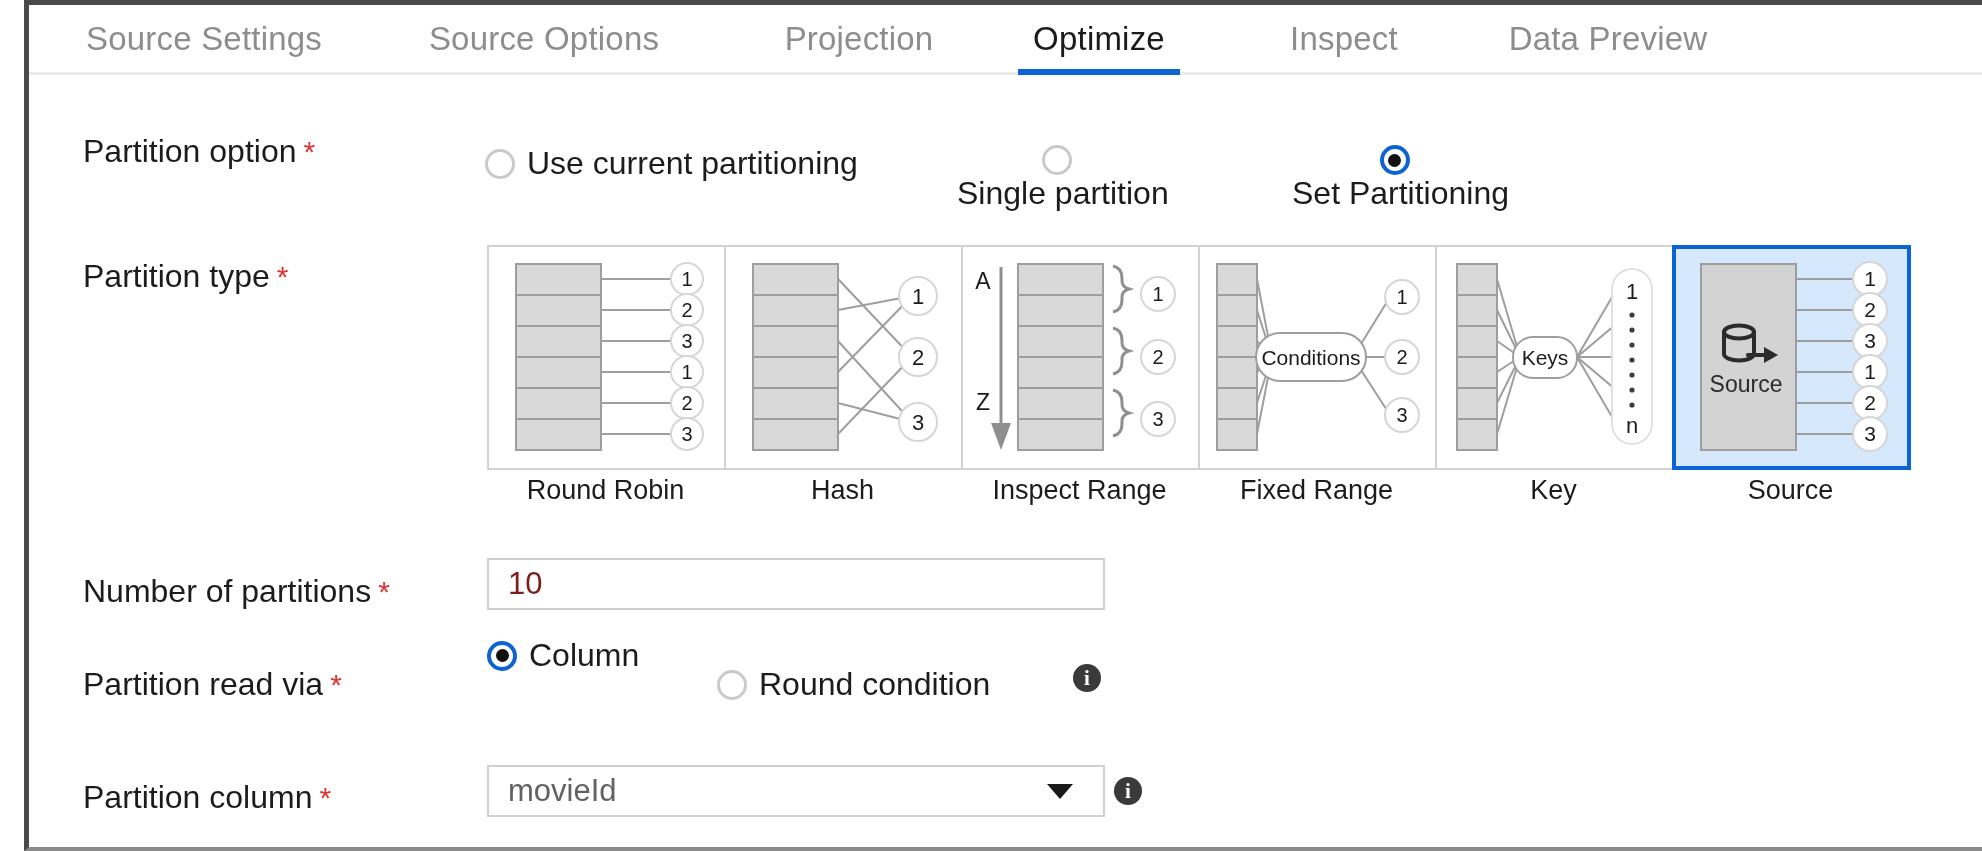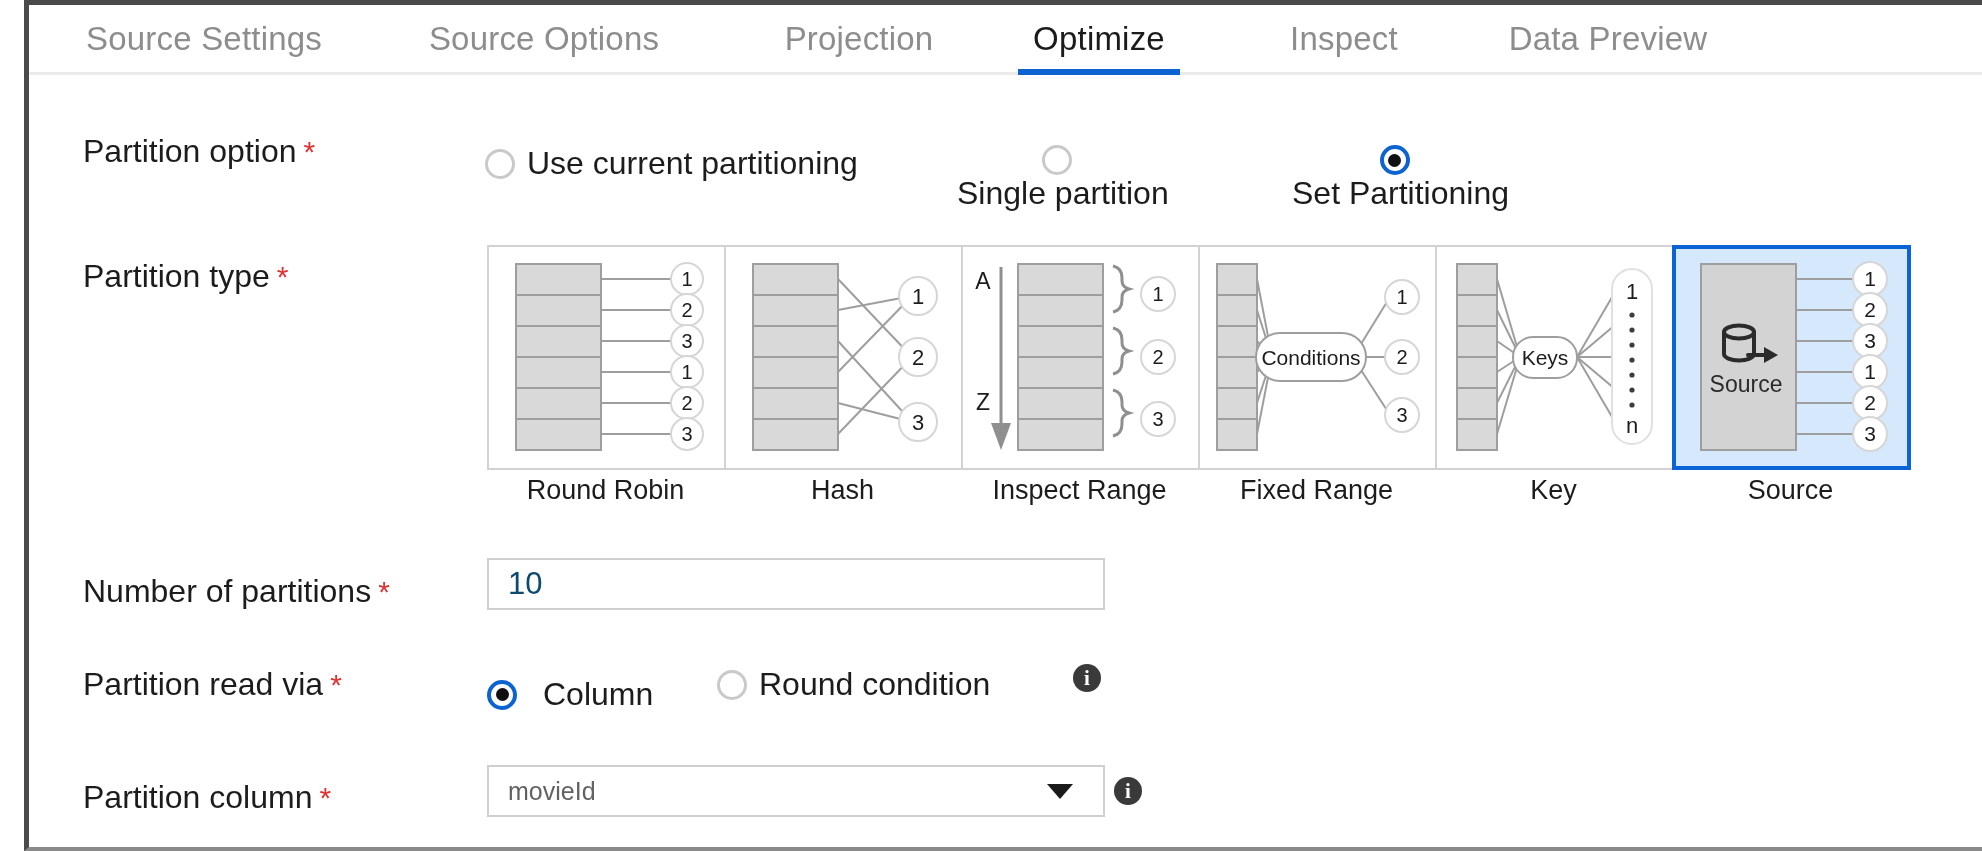--- a/index.html
+++ b/index.html
@@ -162,32 +162,32 @@
   
   .textbox {
     position: absolute;
     box-sizing: border-box;
     border: 2px solid #cfcfcf;
     background: #ffffff;
     display: flex;
     align-items: center;
     padding-left: 19px;
     font-size: 31px;
-    color: #0c4a6e;
+    color: #7f1d1d;
   }
   .dropdown {
     position: absolute;
     box-sizing: border-box;
     border: 2px solid #cfcfcf;
     background: #ffffff;
     display: flex;
     align-items: center;
     padding-left: 19px;
     padding-right: 16px;
-    font-size: 25px;
+    font-size: 31px;
     color: #626262;
   }
   .dropdown .dd-value { flex: 1 1 auto; }
   .dd-caret {
     width: 0;
     height: 0;
     border-left: 13px solid transparent;
     border-right: 13px solid transparent;
     border-top: 15px solid #1a1a1a;
     flex: 0 0 auto;
@@ -507,21 +507,21 @@
   </div>
 
   <div class="textbox" style="left:458px;top:553px;width:618px;height:52px;">
     <span>10</span>
   </div>
 
   <div class="form-label" style="left:54px;top:661px;">
     <span>Partition read via</span><span class="req-star">*</span>
   </div>
 
-  <div class="radio checked" style="left:458px;top:671px;gap:14px;">
+  <div class="radio checked" style="left:458px;top:632px;">
     <span class="radio-dot"></span>
     <span class="radio-label">Column</span>
   </div>
 
   <div class="radio" style="left:688px;top:661px;">
     <span class="radio-dot"></span>
     <span class="radio-label">Round condition</span>
   </div>
 
   <div class="info-icon" style="left:1044px;top:659px;">

